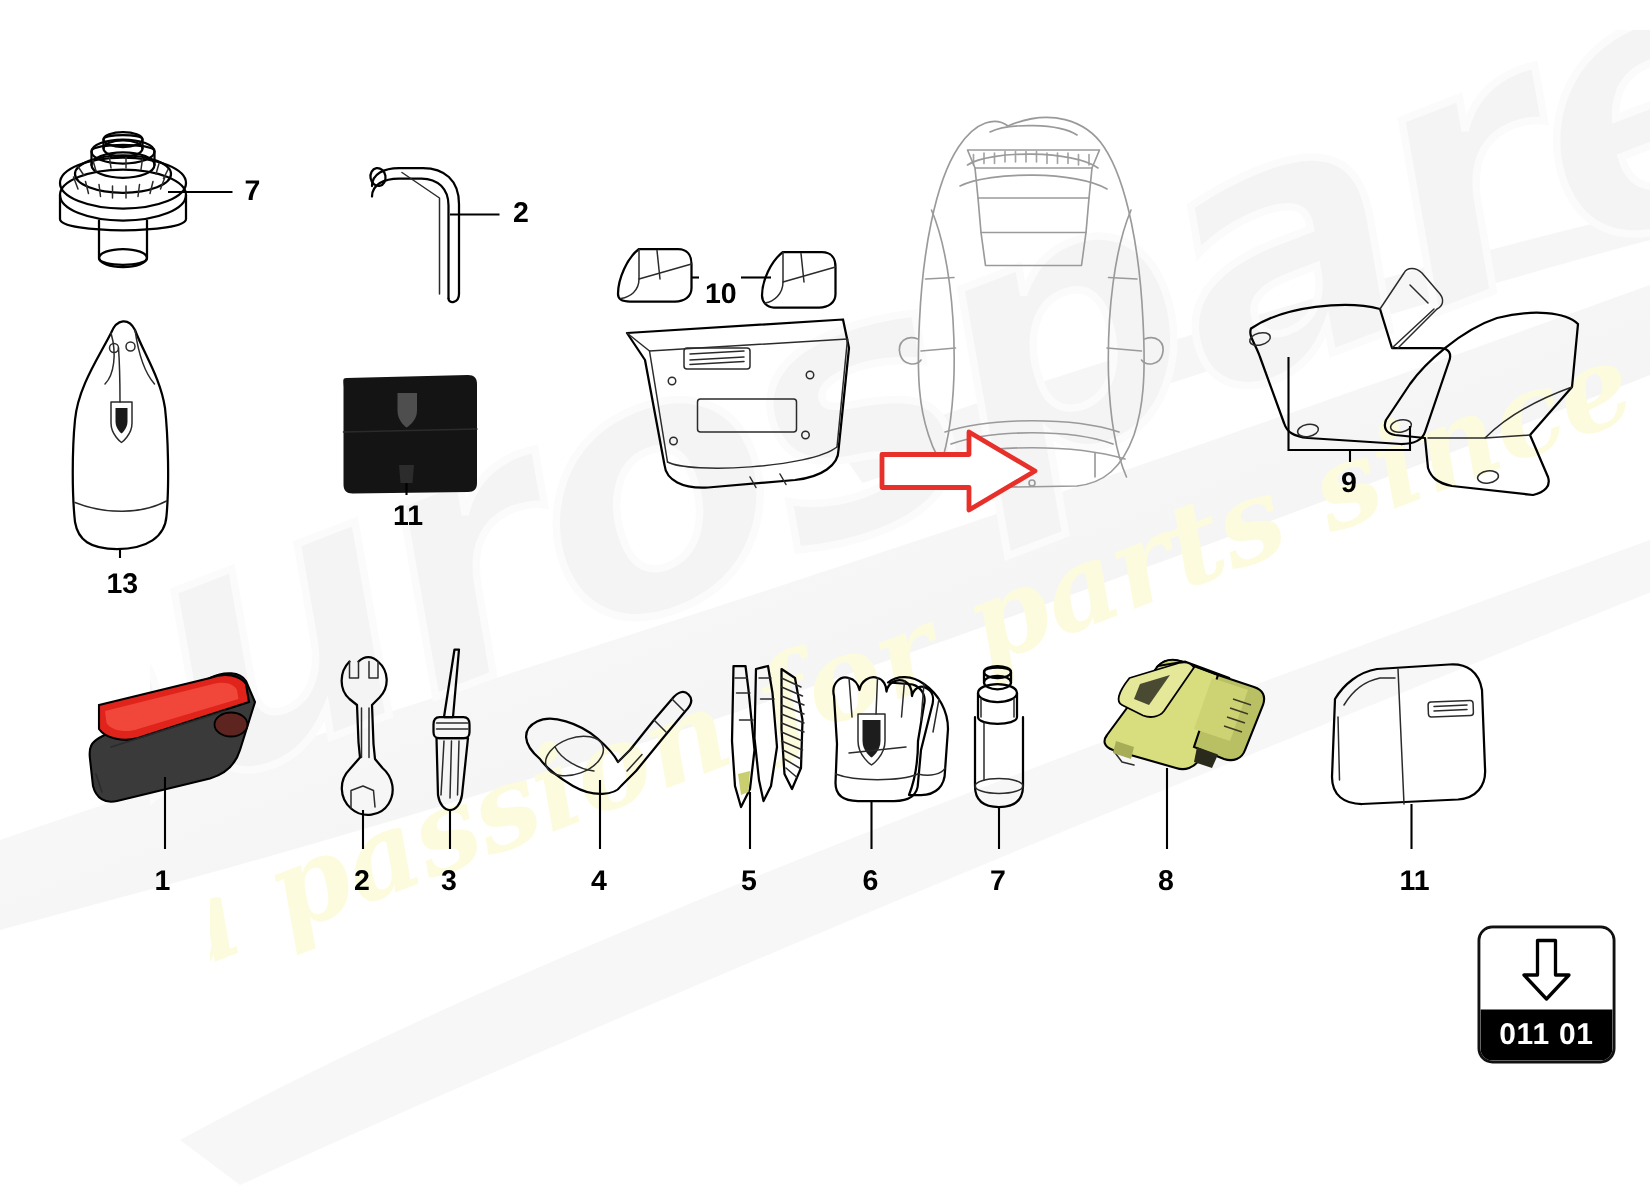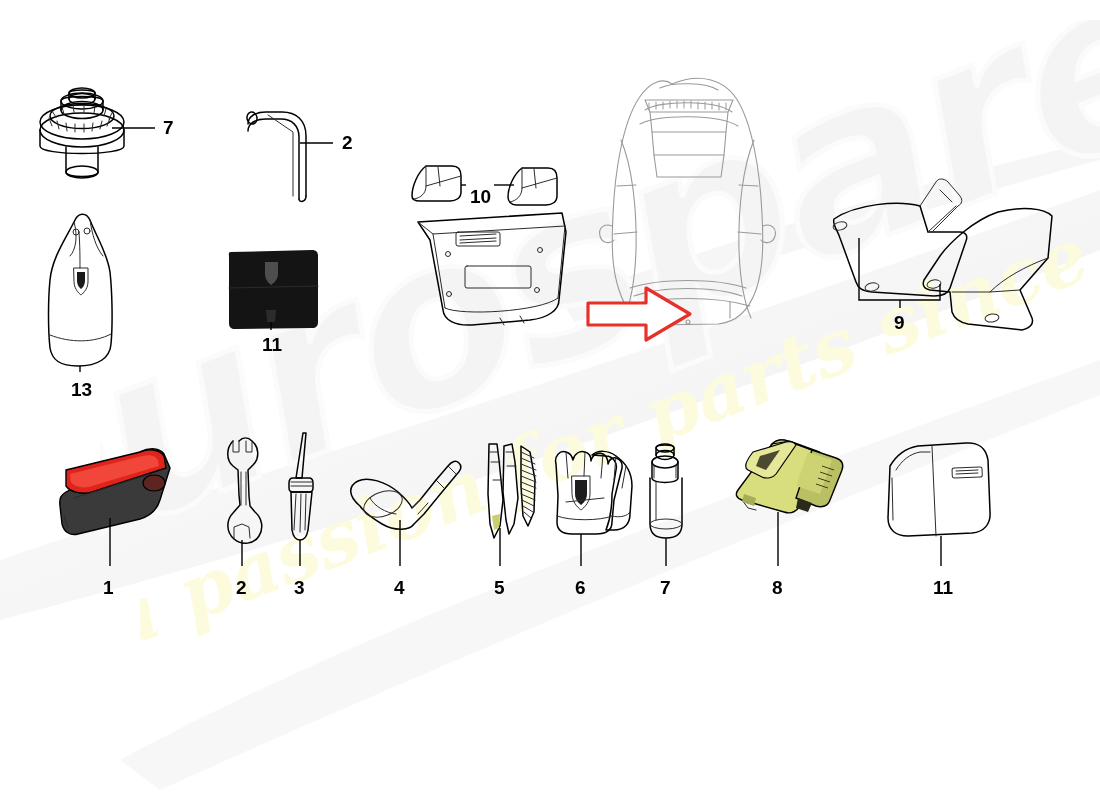--- a/index.html
+++ b/index.html
@@ -398,14 +398,22 @@
   <div class="num" style="left:660px;top:578px;">7</div>
   <div class="num" style="left:772px;top:578px;">8</div>
   <div class="num" style="left:894px;top:313px;">9</div>
   <div class="num" style="left:470px;top:175px;margin-top:12px;">10</div>
   <div class="num" style="left:933px;top:578px;">11</div>
   <div class="num" style="left:262px;top:335px;">11</div>
   <div class="num" style="left:71px;top:380px;">13</div>
   <div class="num" style="left:163px;top:118px;">7</div>
   <div class="num" style="left:342px;top:133px;">2</div>
 
+  <div class="badge">
+    <div class="badge-top">
+      <svg width="40" height="44" viewBox="0 0 40 44">
+        <path d="M14,3 L26,3 L26,26 L35,26 L20,42 L5,26 L14,26 Z" fill="#fff" stroke="#000" stroke-width="2.2" stroke-linejoin="round"></path>
+      </svg>
+    </div>
+    <div class="badge-bot">011 01</div>
+  </div>
 
 </div>
 
 </body></html>

